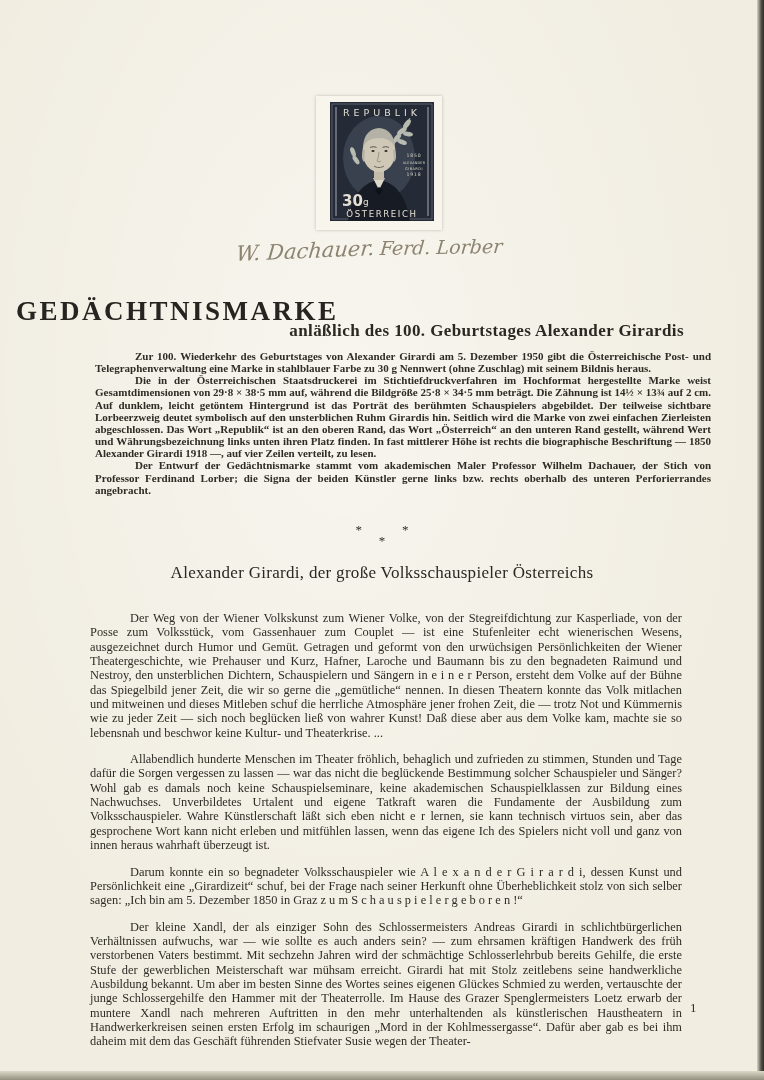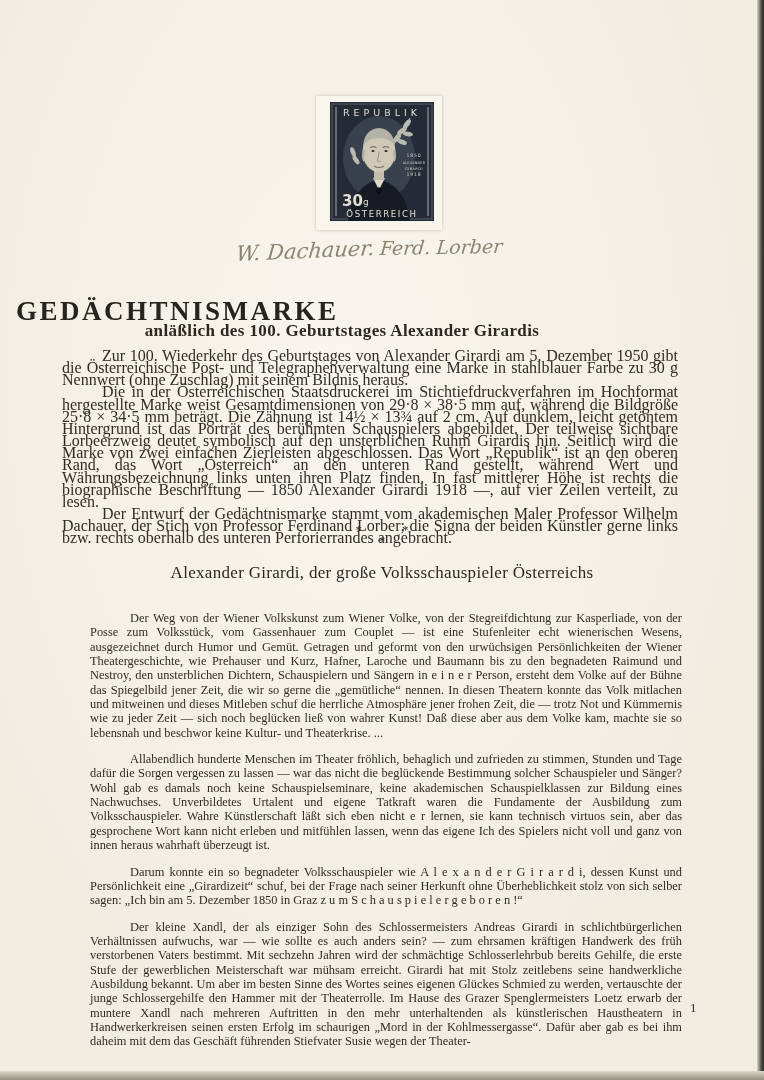--- a/index.html
+++ b/index.html
@@ -19,26 +19,26 @@
   .stamp svg{display:block;}
 
   
   .sig{position:absolute;color:#8c8370;font-family:"DejaVu Serif",serif;font-style:italic;white-space:nowrap;}
   .sig-left{left:236px;top:239px;font-size:21px;transform:rotate(-2.5deg) skewX(-8deg);}
   .sig-right{left:380px;top:236px;font-size:19px;transform:rotate(-1deg) skewX(-6deg);}
 
   
   .doc-title{position:absolute;left:16px;top:288px;width:764px;text-align:left;
     font-size:27px;font-weight:bold;letter-spacing:2.5px;color:#262420;margin-top:8px;}
-  .doc-subtitle{position:absolute;left:0;top:321px;width:684px;text-align:center;
+  .doc-subtitle{position:absolute;left:0;top:321px;width:684px;text-align:right;
     font-size:17px;font-weight:bold;letter-spacing:.4px;color:#2b2822;}
 
   
-  .intro{position:absolute;left:62px;top:350px;width:616px;
-    font-size:16px;line-height:12.15px;text-align:justify;}
+  .intro{position:absolute;left:95px;top:350px;width:616px;
+    font-size:11px;line-height:12.15px;text-align:justify;font-weight:bold;}
   .intro p{margin:0;text-indent:40px;}
   .divider{position:absolute;left:0;top:524px;width:764px;text-align:center;color:#2f2c26;
     font-size:13px;line-height:11px;}
   .divider .row1 span{display:inline-block;margin:0 20px;}
   .section-heading{position:absolute;left:0;top:563px;width:764px;text-align:center;
     font-size:17px;font-weight:normal;letter-spacing:.3px;color:#2b2822;}
   .section-text{position:absolute;left:78px;top:599px;width:616px;
     font-size:12.4px;line-height:14.35px;text-align:justify;}
   .section-text p{margin:12px;text-indent:40px;}
 

